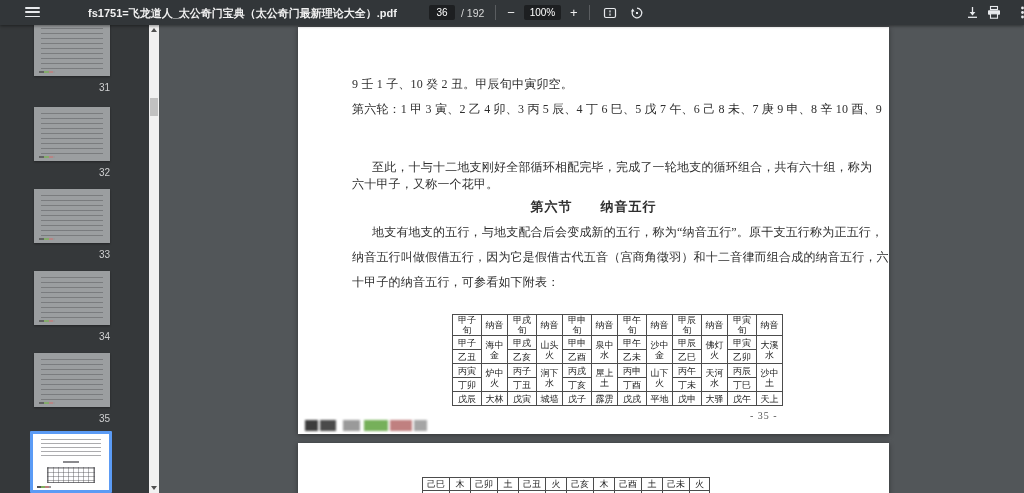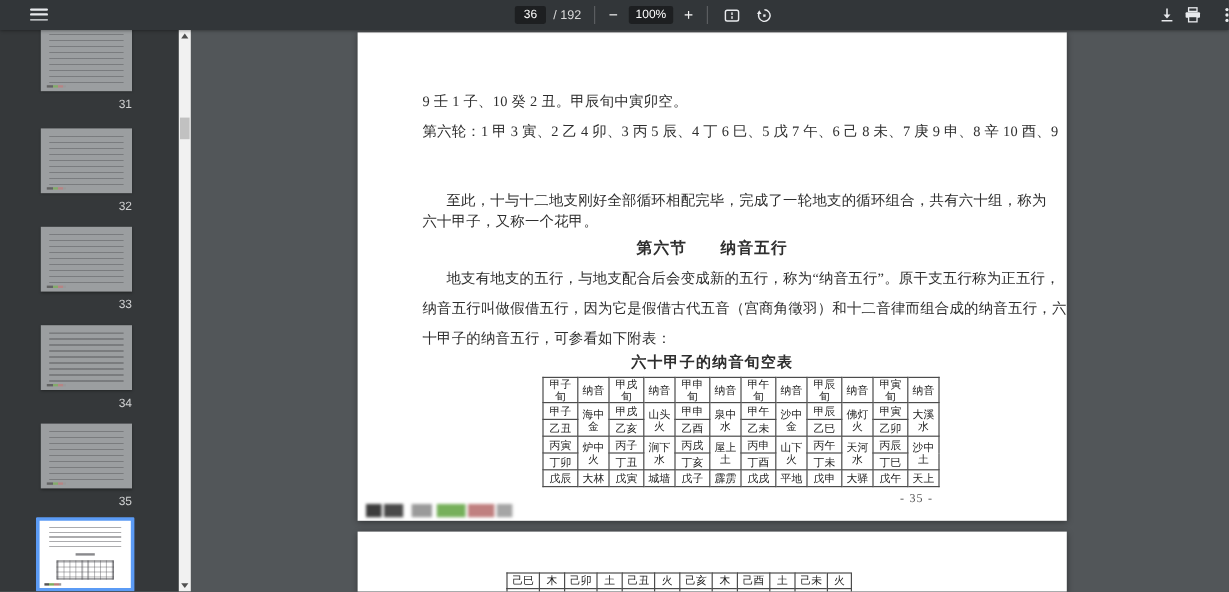--- a/index.html
+++ b/index.html
@@ -122,20 +122,21 @@
 </style>
 </head>
 <body>
 
 <div class="toolbar">
   <div class="hamburger">
     <span></span>
       <span></span>
       <span></span>
   </div>
+  <div class="doc-title">fs1751=飞龙道人_太公奇门宝典（太公奇门最新理论大全）.pdf</div>
 
   <div class="center-controls">
     <div class="num-box page-box">36</div>
     <div class="slash-total">/ 192</div>
     <div class="tb-sep"></div>
     <div class="tb-btn">−</div>
     <div class="num-box zoom-box">100%</div>
     <div class="tb-btn">+</div>
     <div class="tb-sep"></div>
     <span class="tb-icon" style="margin-left:2px">
@@ -230,21 +231,20 @@
 
   <div class="pdf-page page-one">
     <div class="doc-line" style="left:54px;top:49px">9 壬 1 子、10 癸 2 丑。甲辰旬中寅卯空。</div>
     <div class="doc-line" style="left:54px;top:74px">第六轮：1 甲 3 寅、2 乙 4 卯、3 丙 5 辰、4 丁 6 巳、5 戊 7 午、6 己 8 未、7 庚 9 申、8 辛 10 酉、9</div>
     <div class="doc-line" style="left:74px;top:132px">至此，十与十二地支刚好全部循环相配完毕，完成了一轮地支的循环组合，共有六十组，称为</div>
     <div class="doc-line" style="left:54px;top:149px">六十甲子，又称一个花甲。</div>
     <div class="doc-center sec-heading" style="top:171px">第六节　　纳音五行</div>
     <div class="doc-line" style="left:74px;top:197px">地支有地支的五行，与地支配合后会变成新的五行，称为“纳音五行”。原干支五行称为正五行，</div>
     <div class="doc-line" style="left:54px;top:222px">纳音五行叫做假借五行，因为它是假借古代五音（宫商角徵羽）和十二音律而组合成的纳音五行，六</div>
     <div class="doc-line" style="left:54px;top:247px">十甲子的纳音五行，可参看如下附表：</div>
-    <div class="doc-center tbl-title" style="top:267px">六十甲子的纳音旬空表</div>
 
     <div class="ntable-wrap">
       <table class="ntable">
           <colgroup>
             <col style="width:29px">
             <col style="width:26px">
             <col style="width:29px">
             <col style="width:26px">
             <col style="width:29px">
             <col style="width:26px">

